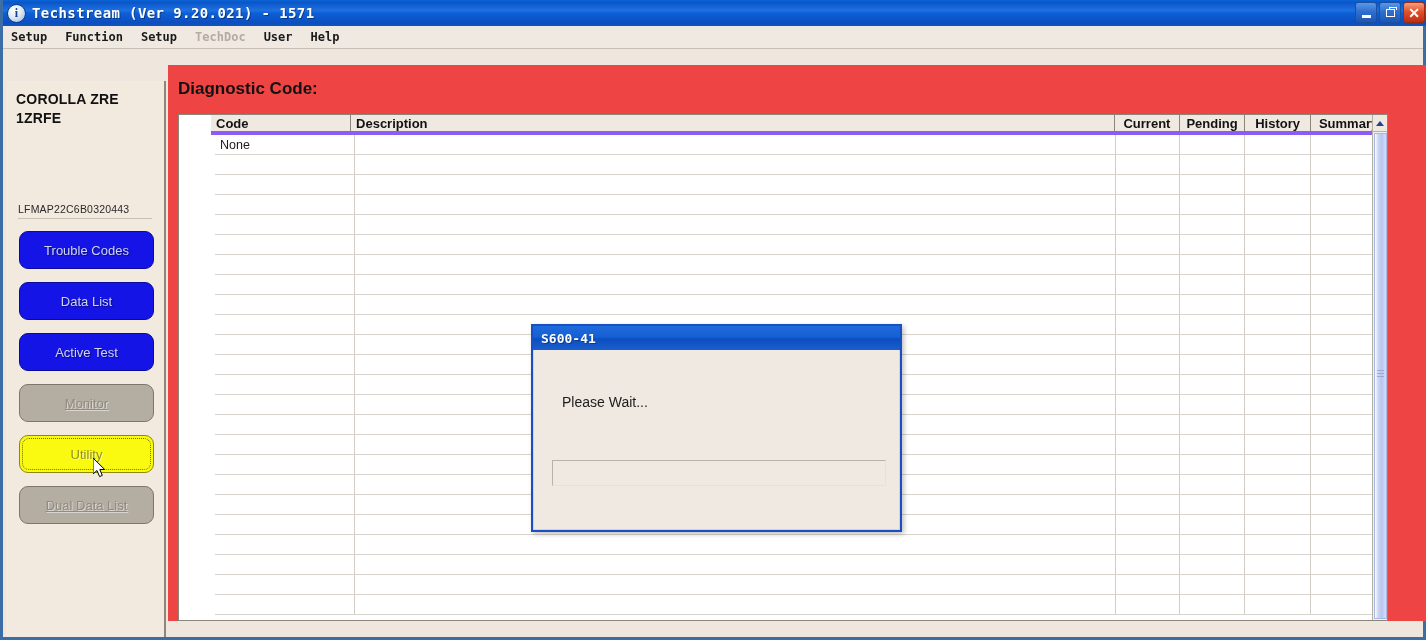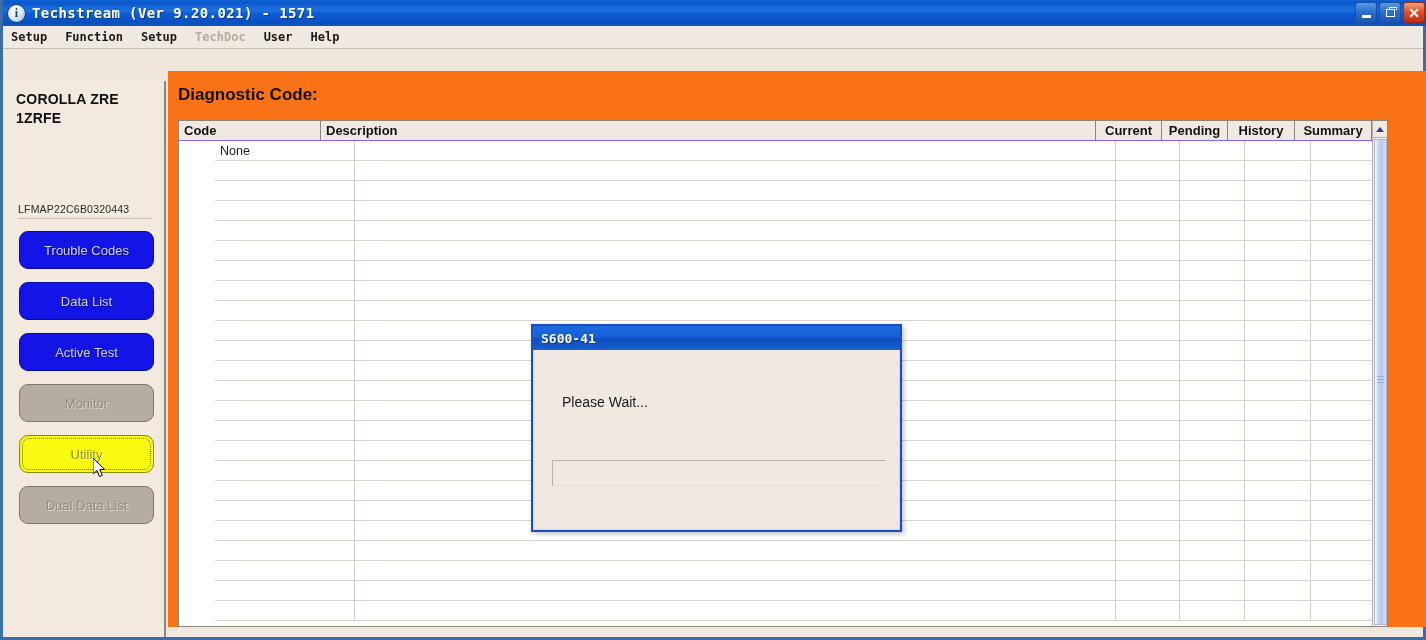--- a/index.html
+++ b/index.html
@@ -156,59 +156,61 @@
     background: #1414E6;
     border: 1px solid #0b0b9b;
     color: #cfd4f2;
     text-shadow: 1px 1px 1px rgba(0,0,0,0.45);
   }
   .side-btn.gray {
     background: #B3ADA2;
     border: 1px solid #7d776d;
     color: #908A80;
     text-shadow: 1px 1px 0 rgba(255,255,255,0.5);
+    text-decoration: underline;
   }
   .side-btn.yellow {
     background: #FAFA10;
     border: 1px solid #8a8a0c;
     color: #8f8f20;
     text-shadow: 1px 1px 0 rgba(255,255,255,0.55);
     position: relative;
   }
   .side-btn.yellow:after {
     content: ""; position: absolute;
     left: 2px; top: 2px; right: 2px; bottom: 2px;
     border: 1px dotted #6e6e10;
     border-radius: 7px;
   }
 
   
   .main {
-    position: absolute; top: 71px; left: 165px;
+    position: absolute; top: 65px; left: 165px;
     width: 1258px; height: 556px;
-    background: #f97316;
+    background: #ef4444;
   }
   .page-title {
     position: absolute; left: 10px; top: 14px;
     font-size: 17px; font-weight: bold; color: #111;
   }
 
   .table-wrap {
     position: absolute; left: 10px; top: 49px;
     width: 1210px; height: 507px;
     background: #ffffff;
     border: 1px solid #8C857A;
     box-sizing: border-box;
     overflow: hidden;
   }
   .thead {
     display: flex; height: 20px;
     background: #EFE9E1;
-    border-bottom: 1px solid #8b5cf6;
-    box-sizing: border-box;
+    border-bottom: 4px solid #8b5cf6;
+    box-sizing: border-box;
+    margin-left: 32px;
   }
   .th {
     font-size: 13px; font-weight: bold; color: #121212;
     display: flex; align-items: center;
     padding-left: 5px;
     border-right: 1px solid #8C857A;
     box-sizing: border-box;
     background: #EFE9E1;
     white-space: nowrap;
     overflow: hidden;

